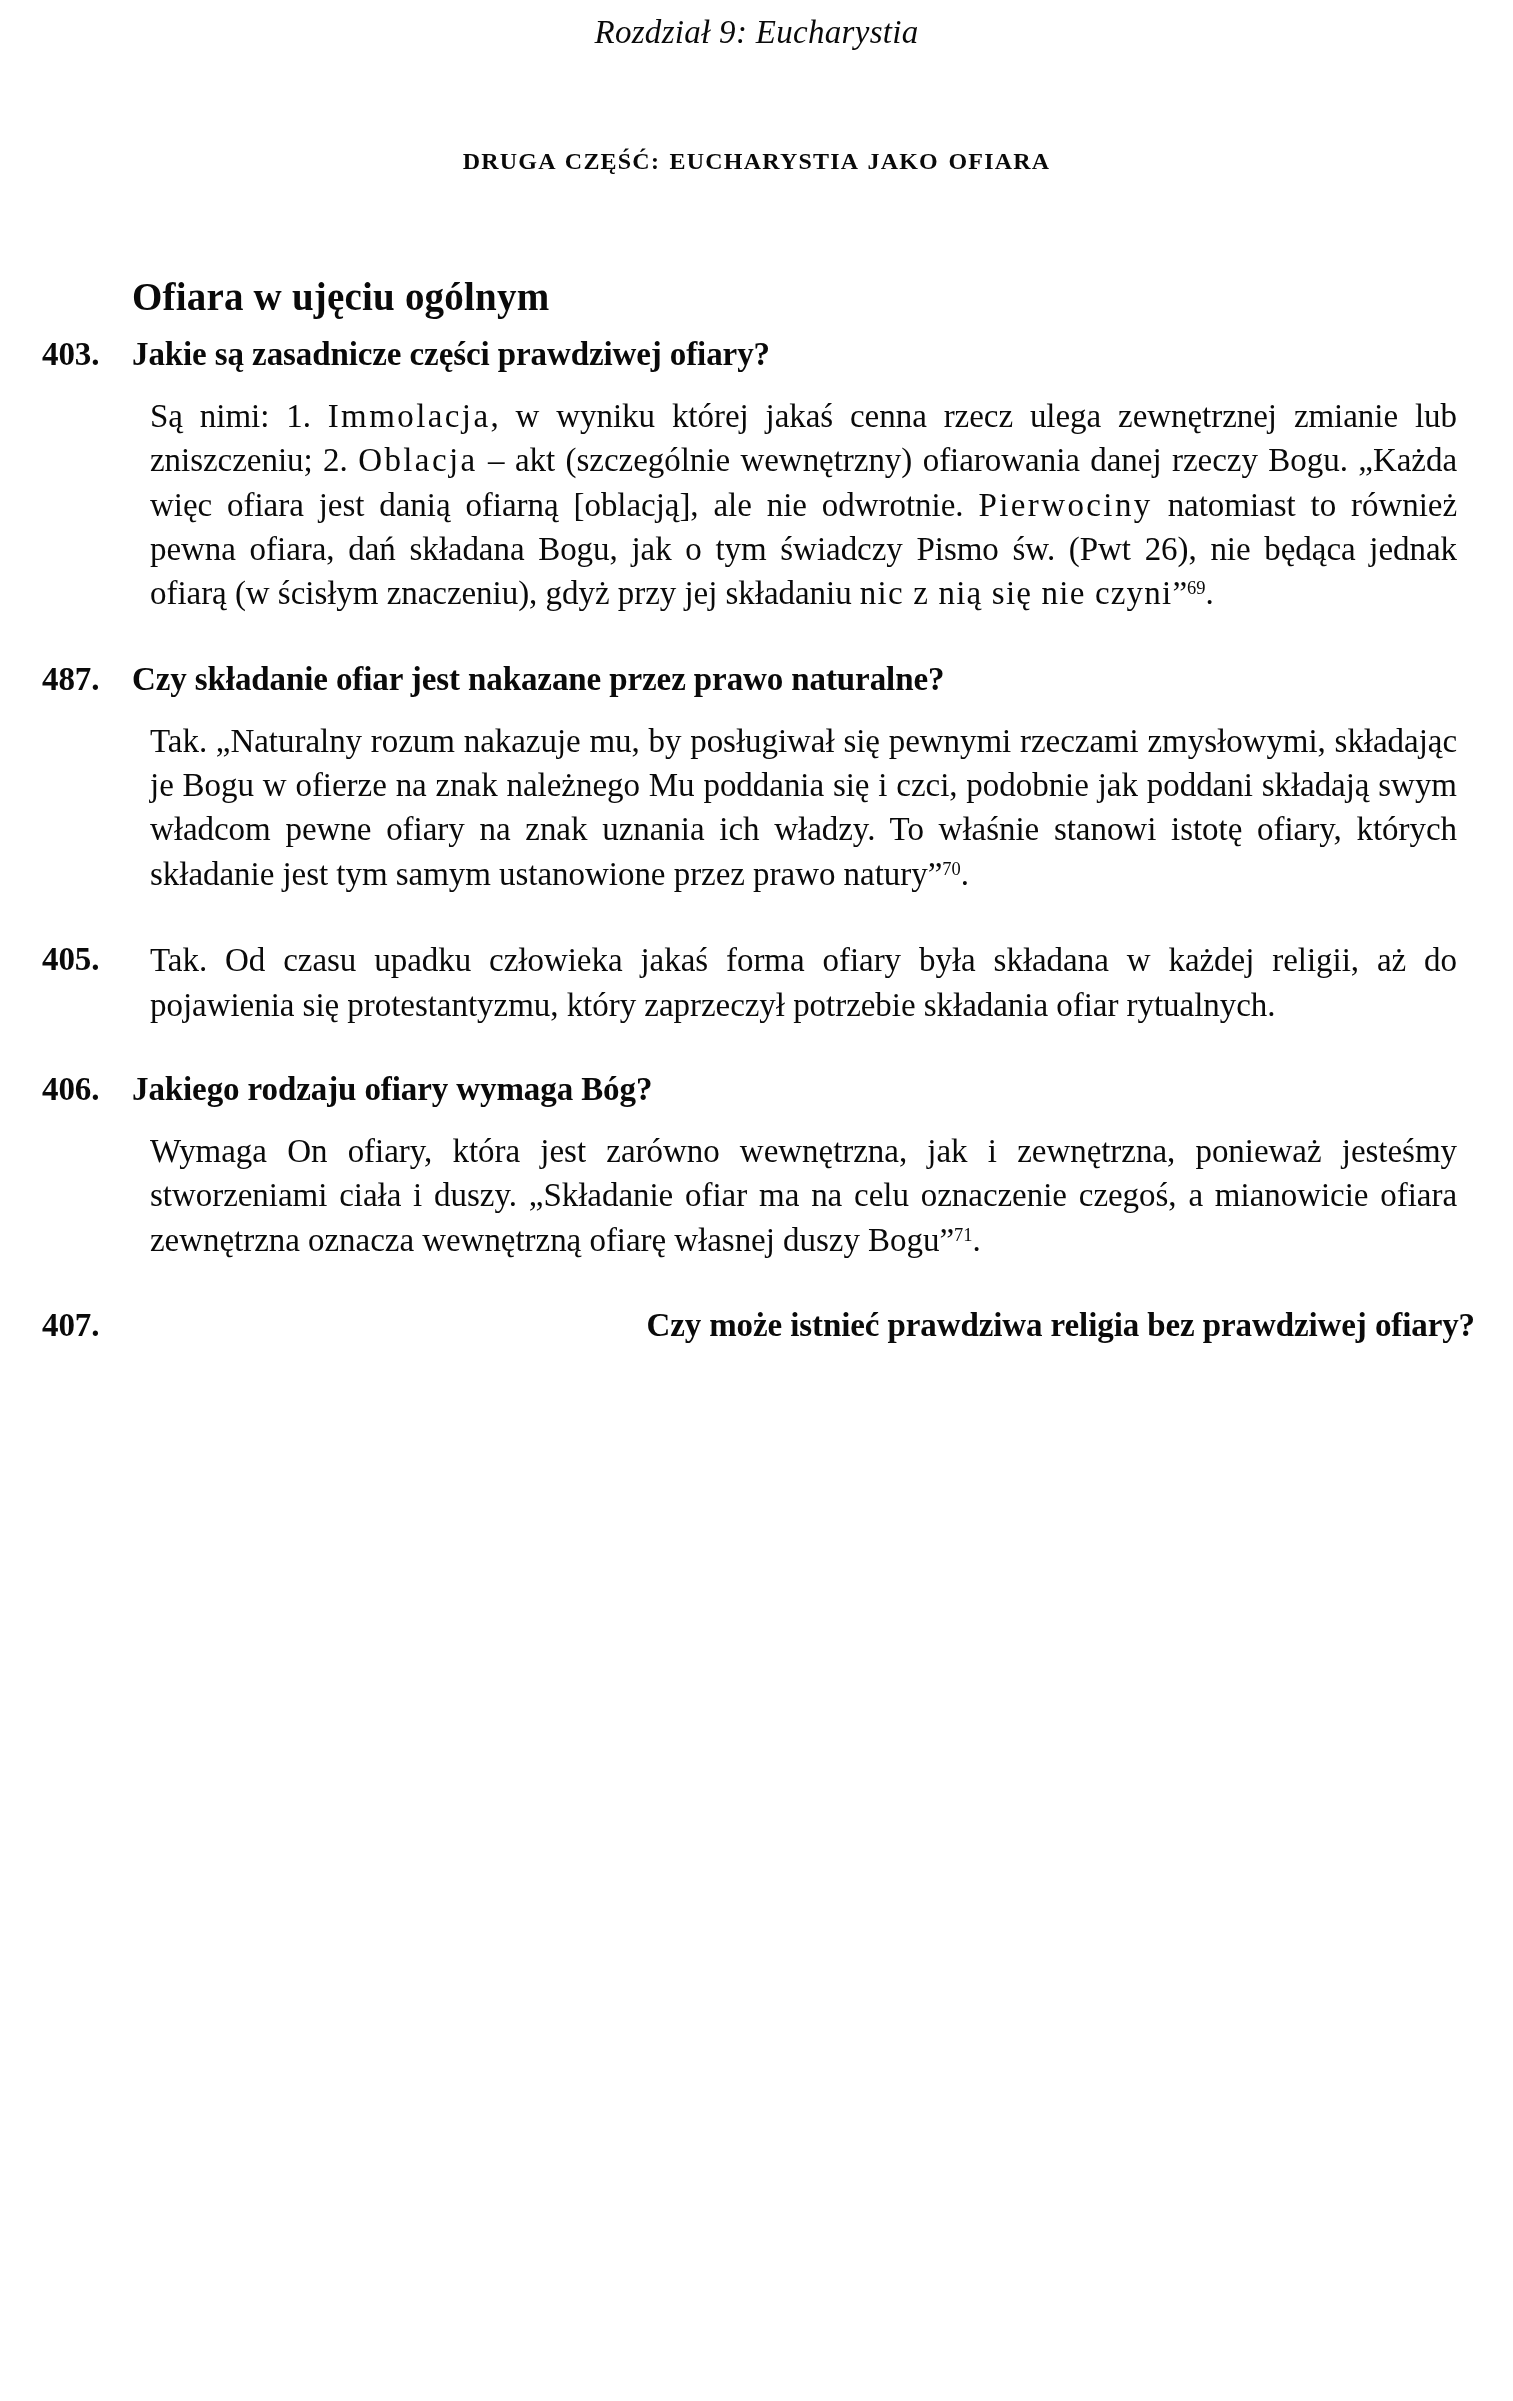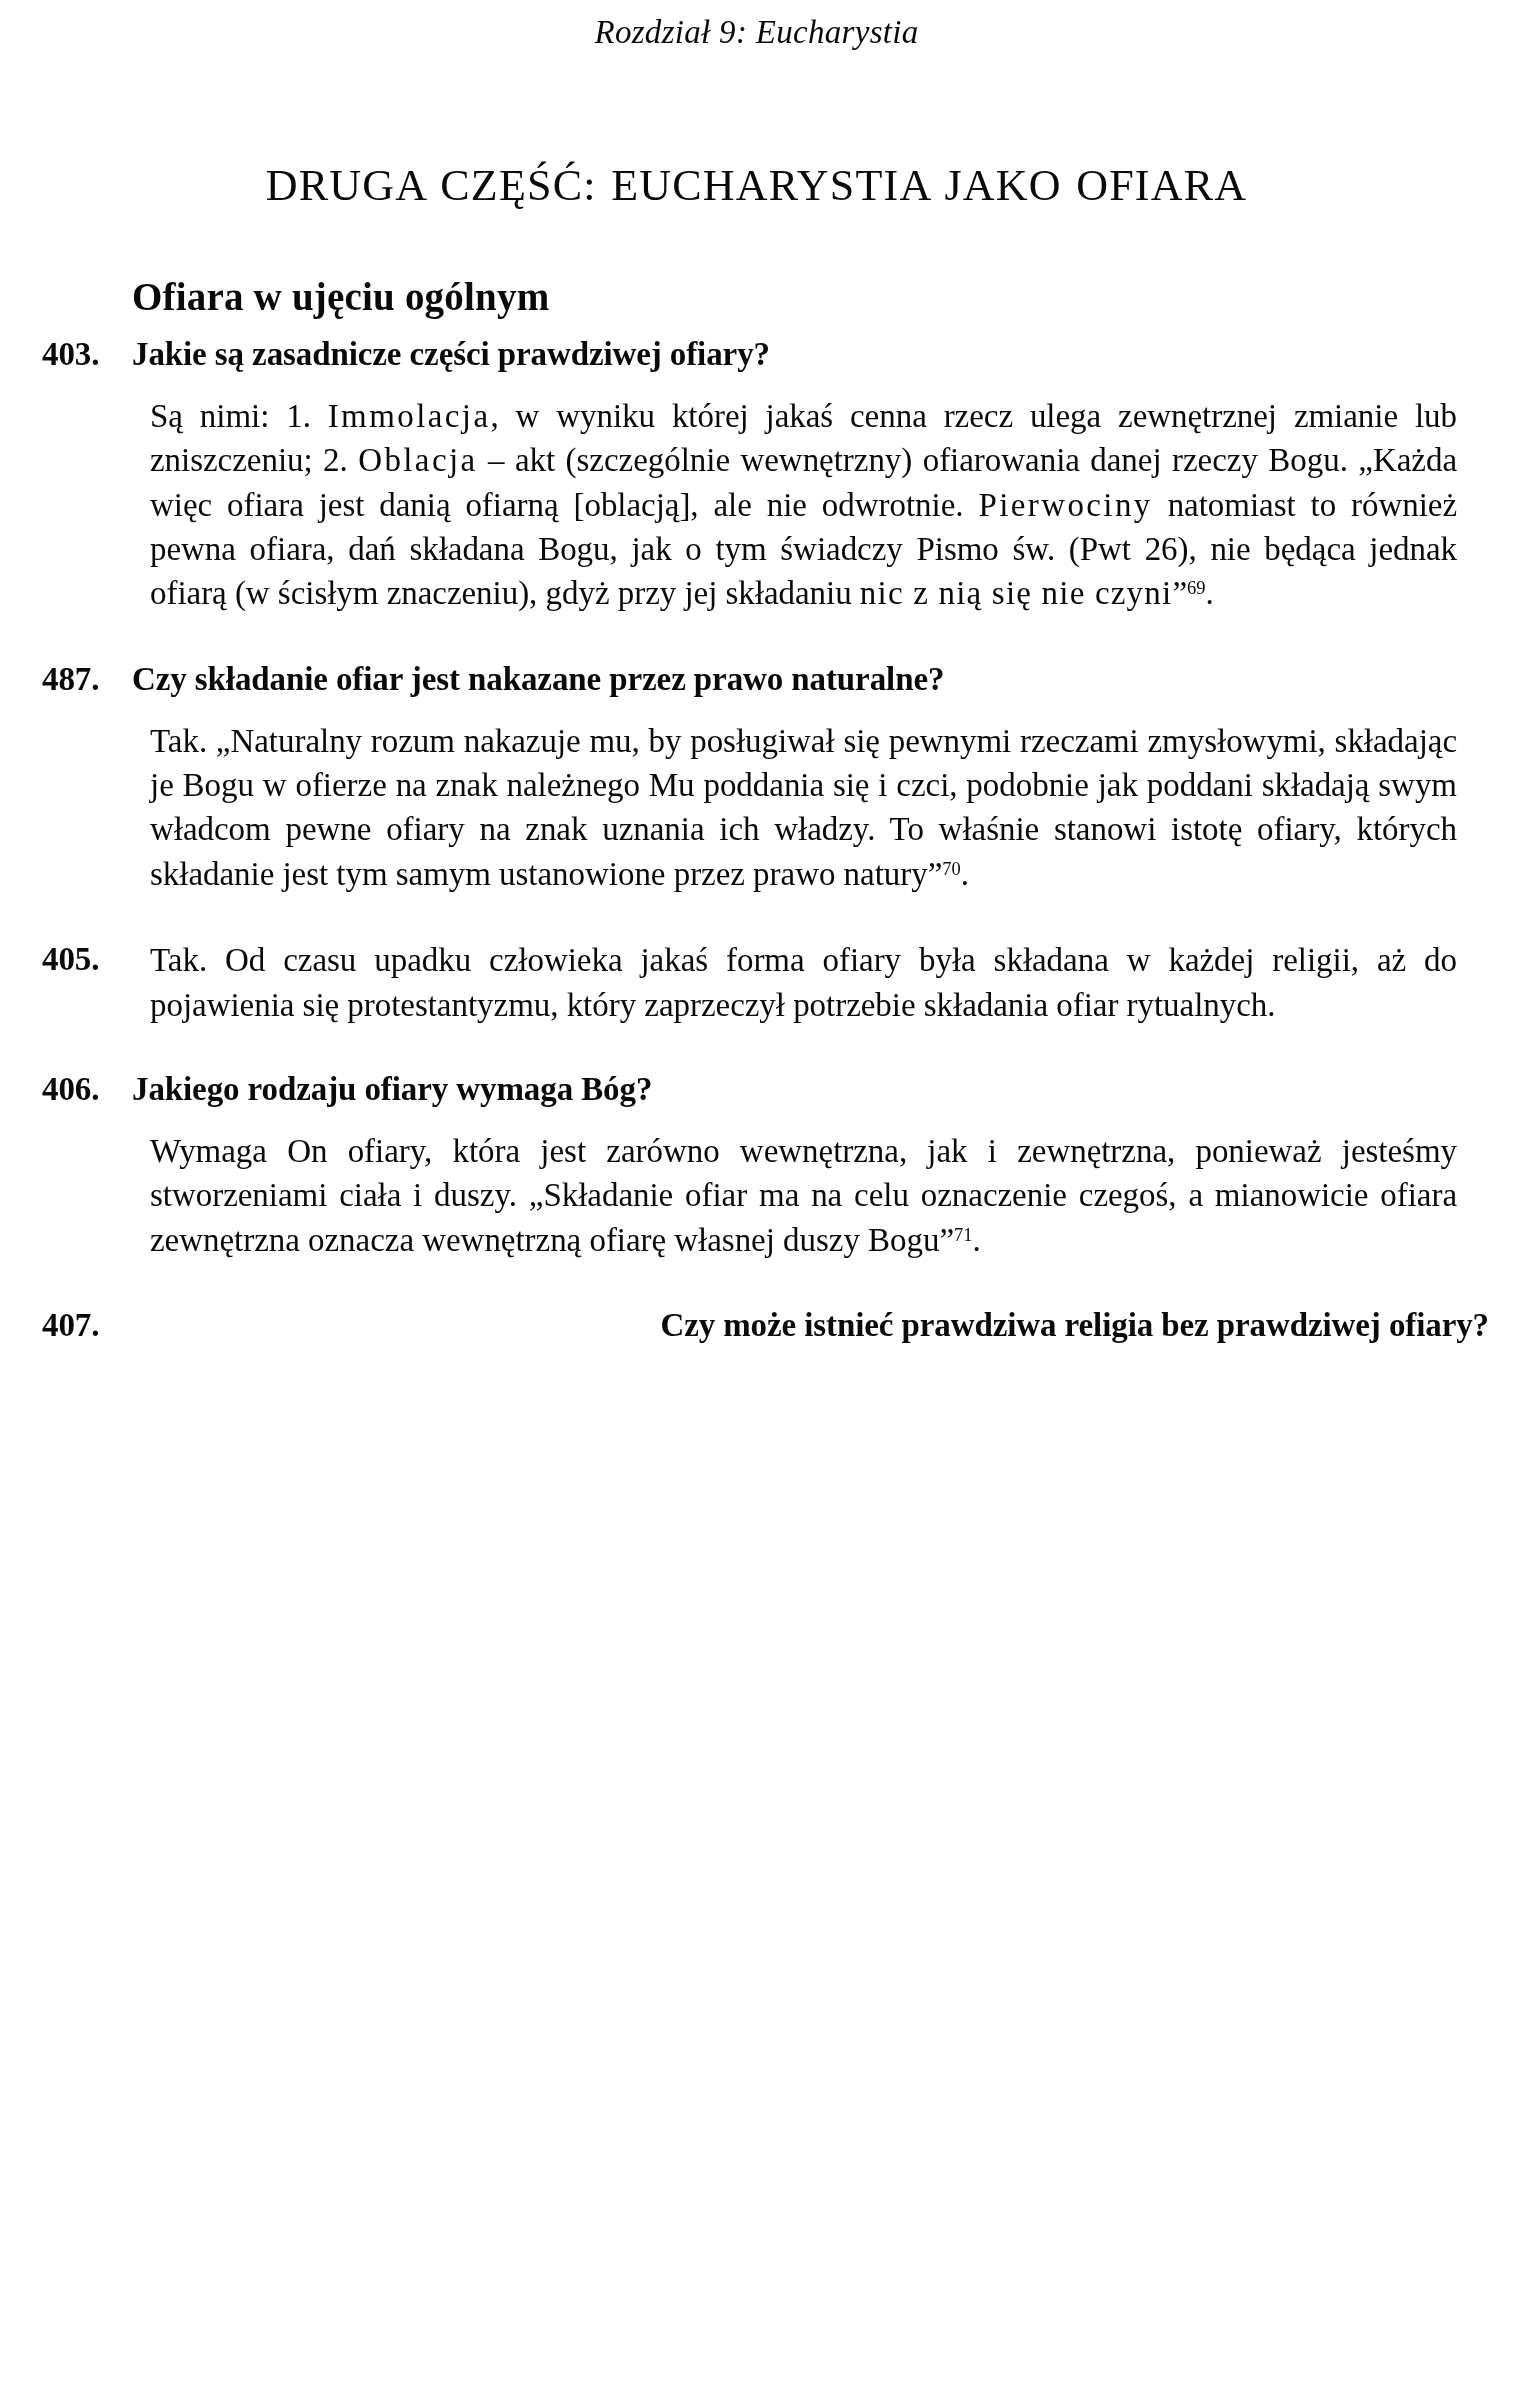--- a/index.html
+++ b/index.html
@@ -28,29 +28,30 @@
     width: 1513px;
     text-align: center;
     font-style: italic;
     font-size: 33px;
     letter-spacing: 0.3px;
   }
 
   
   .part-title {
     position: absolute;
-    top: 160px;
+    top: 148px;
     left: 0;
     width: 1513px;
     text-align: center;
-    font-size: 44px;
+    font-size: 24px;
     letter-spacing: 1.2px;
     word-spacing: 2.3px;
     font-variant: small-caps;
     text-transform: uppercase;
+    font-weight: bold;
   }
 
   
   .section-heading {
     position: absolute;
     top: 242px;
     left: 132px;
     font-size: 39px;
     letter-spacing: 0.2px;
   }
@@ -65,21 +66,21 @@
 
   .qa-block {
     margin: 0 0 26px 0;
     padding: 0;
   }
 
   .question {
     display: block;
     position: relative;
     padding-left: 132px;
-    padding-right: 24px;
+    padding-right: 38px;
     font-weight: bold;
     font-size: 33px;
     line-height: 1.30;
     letter-spacing: -0.1px;
     margin: 0 0 4.5px 0;
   }
 
   .q-number {
     position: absolute;
     left: 42px;

